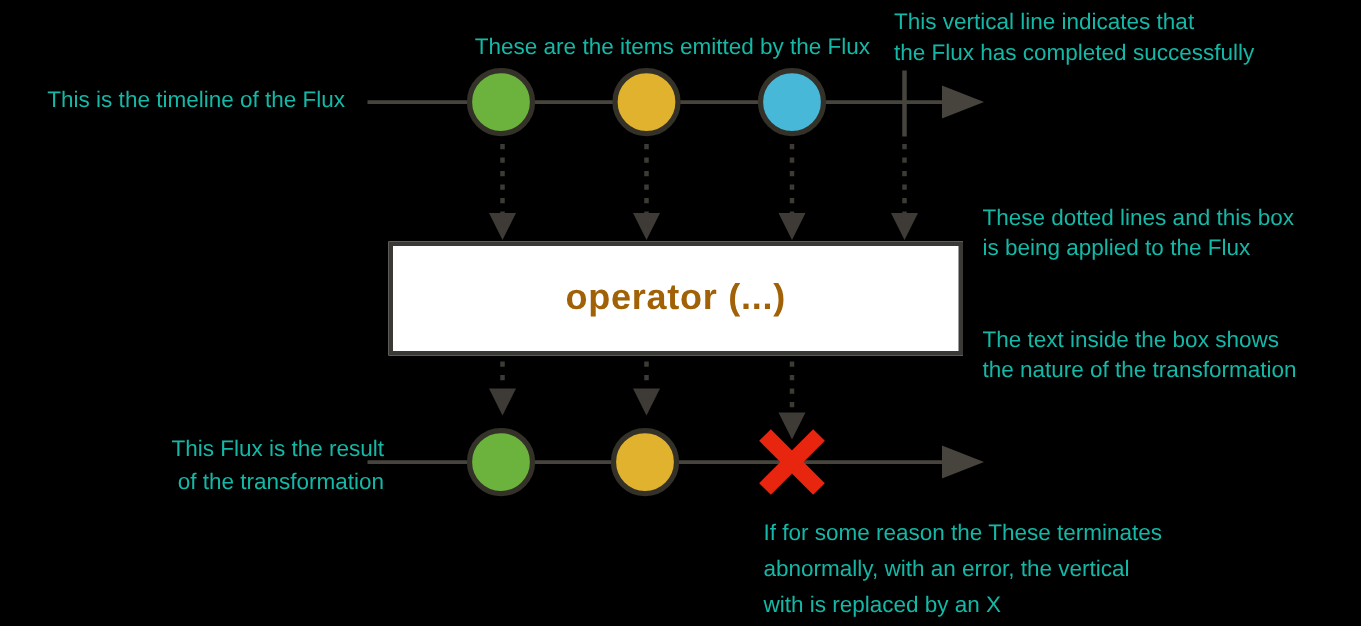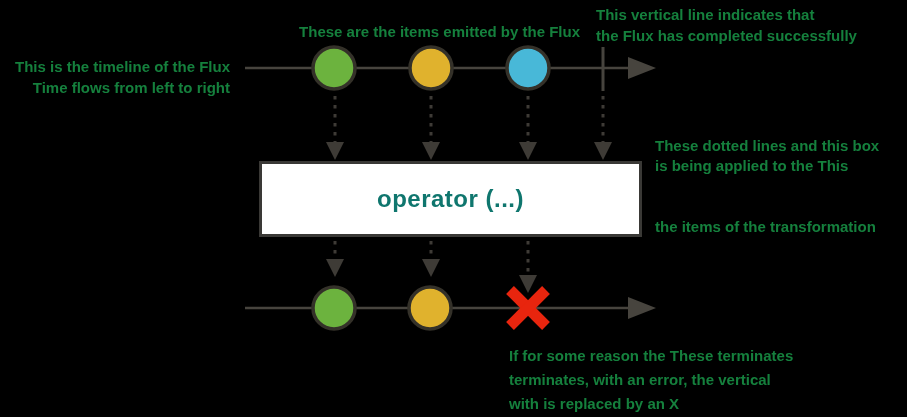--- a/index.html
+++ b/index.html
@@ -4,21 +4,21 @@
 <style>
   html,body { margin:0; padding:0; background:#000; }
   #stage {
     position:relative; width:907px; height:417px;
     background:#000000; overflow:hidden;
     font-family:"Liberation Sans", sans-serif;
   }
   #diagram-svg { position:absolute; left:0; top:0; }
 
   .note {
-    position:absolute; color:#15803d; font-size:15px; line-height:21px;font-weight:bold;
+    position:absolute; color:#14b8a6; font-size:15px; line-height:21px;
   }
   .note.center { text-align:right; }
 
   #note-timeline   { left:8;   left:8px;   top:56px;  width:222px; }
   #note-items      { left:280px; top:21px;  width:300px; }
   #note-complete   { left:596px; top:4px; }
   #note-transform  { left:655px; top:136px; line-height:20px; }
   #note-boxtext    { left:655px; top:217px; line-height:20px; }
   #note-result     { left:30px;  top:289px; width:226px; line-height:22px; }
   #note-error      { left:509px; top:344px; line-height:24px; }
@@ -30,21 +30,21 @@
   .dot-head        { fill:#3e3b36; }
   .marble          { stroke:#343129; stroke-width:3.5; }
   .error-x         { stroke-width:11; stroke-linecap:butt; fill:none; }
 
   #operator-box {
     position:absolute; left:259px; top:161px; width:383px; height:76px;
     box-sizing:border-box; background:#ffffff; border:3px solid #3a3936;
     display:flex; align-items:center; justify-content:center;
   }
   #operator-box .label {
-    font-weight:bold; font-size:24px; color:#0f766e; letter-spacing:0.5px;
+    font-weight:bold; font-size:24px; color:#a16207; letter-spacing:0.5px;
   }
 </style>
 </head>
 <body>
 
 <div id="stage">
 
   <svg id="diagram-svg" width="907" height="417" viewBox="0 0 907 417">
 
     <line class="timeline-line" x1="245" y1="68" x2="630" y2="68"></line>
@@ -80,41 +80,45 @@
     <line class="error-x" x1="510" y1="290" x2="546" y2="326" stroke="#e8250e"></line>
     <line class="error-x" x1="546" y1="290" x2="510" y2="326" stroke="#e8250e"></line>
   </svg>
 
   <div id="operator-box">
     <span class="label">operator (...)</span>
   </div>
 
   <div id="note-timeline" class="note center">
     <div>This is the timeline of the Flux</div>
-    <div>Time flows from left to right</div>
   </div>
 
   <div id="note-items" class="note center">
     <div>These are the items emitted by the Flux</div>
   </div>
 
   <div id="note-complete" class="note">
     <div>This vertical line indicates that</div>
     <div>the Flux has completed successfully</div>
   </div>
 
   <div id="note-transform" class="note">
     <div>These dotted lines and this box</div>
-    <div>is being applied to the This</div>
+    <div>is being applied to the Flux</div>
   </div>
 
   <div id="note-boxtext" class="note">
-    <div>the items of the transformation</div>
+    <div>The text inside the box shows</div>
+    <div>the nature of the transformation</div>
   </div>
 
+  <div id="note-result" class="note center">
+    <div>This Flux is the result</div>
+    <div>of the transformation</div>
+  </div>
 
   <div id="note-error" class="note">
     <div>If for some reason the These terminates</div>
-    <div>terminates, with an error, the vertical</div>
+    <div>abnormally, with an error, the vertical</div>
     <div>with is replaced by an X</div>
   </div>
 
 </div>
 
 </body></html>

